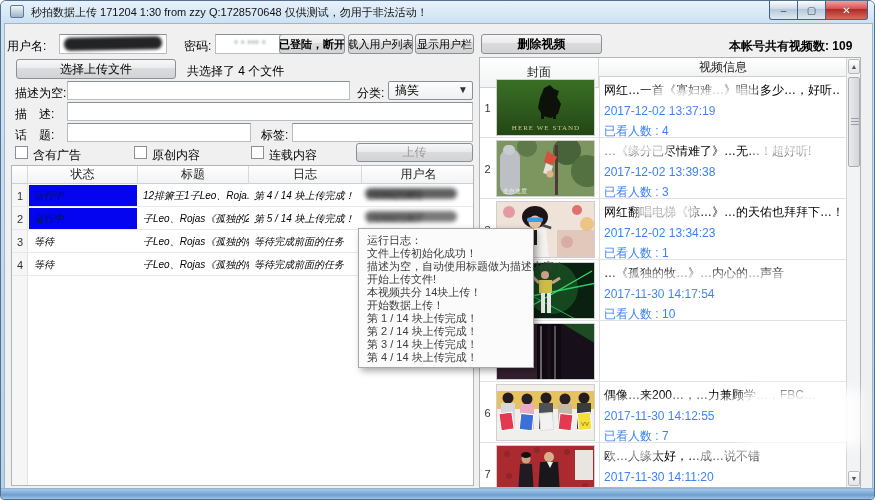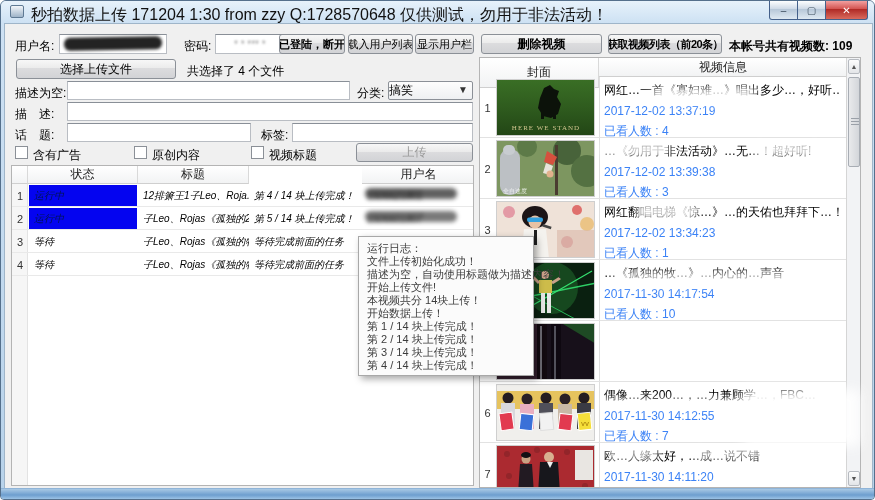--- a/index.html
+++ b/index.html
@@ -5,58 +5,58 @@
   * { margin:0; padding:0; box-sizing:border-box; }
   html,body { width:875px; height:500px; font-family:"Liberation Sans","DejaVu Sans",sans-serif; background:#fff; }
   #win { position:absolute; left:0; top:0; width:875px; height:500px;
          background:linear-gradient(#cfe2f4,#b7d2ea); border:1px solid #55708c;
          border-radius:6px 6px 4px 4px; overflow:hidden; }
   
   #titlebar { position:absolute; left:0; top:0; right:0; height:22px;
               background:linear-gradient(#e7f2fb,#cde1f3); }
   #appicon { position:absolute; left:9px; top:4px; width:14px; height:13px;
              background:linear-gradient(#f2f6fa,#9fb4c8); border:1px solid #5f7a94; border-radius:2px; }
-  #title { position:absolute; left:30px; top:4px; font-size:16px; color:#111; white-space:nowrap; }
+  #title { position:absolute; left:30px; top:4px; font-size:11px; color:#111; white-space:nowrap; }
   #caption-buttons { position:absolute; right:6px; top:0; height:19px; display:flex; }
   .capbtn { height:19px; border:1px solid #44608a; border-top:none; display:flex; align-items:center; justify-content:center;
             font-size:10px; color:#3a4a5a; background:linear-gradient(#fdfeff,#cdd9e6 45%,#b7c7d8 46%,#dfe9f2); }
   .capbtn.min { width:29px; border-radius:0 0 0 3px; }
   .capbtn.max { width:28px; border-left:none; }
   .capbtn.close { width:42px; border-left:none; border-radius:0 0 3px 0; color:#fff; font-weight:bold;
             background:linear-gradient(#f2a0a0,#d2514e 45%,#b02a26 46%,#d96a5c); }
   
   #client { position:absolute; left:3px; top:22px; width:869px; height:466px; background:#f0f0f0; border:1px solid #9fb5c9; }
   
   .abs { position:absolute; }
   .lbl { font-size:12px; color:#000; white-space:nowrap; }
   .tbox { background:#fff; border:1px solid #b9bdc3; border-top-color:#898f97; }
   .btn { background:linear-gradient(#f7f7f7,#ebebeb 45%,#dcdcde 46%,#d2d3d6); border:1px solid #8b9097; border-radius:3px;
          font-size:12px; color:#000; display:flex; align-items:center; justify-content:center; white-space:nowrap; overflow:hidden; }
   .btn.bold { font-weight:bold; }
   .btn.small { font-size:11px; }
   .btn.disabled { color:#9b9b9b; }
   .chk { width:13px; height:13px; background:#fff; border:1px solid #8b9097; display:inline-block; }
   .select { background:linear-gradient(#fdfdfd,#eef0f2); border:1px solid #8b9097; border-radius:2px; font-size:12px;
-            display:flex; align-items:center; }
+            display:flex; align-items:center; padding-left:6px; }
   .select .arrow { position:absolute; right:4px; top:2px; font-size:10px; color:#333; }
   
   #task-table { background:#fff; border:1px solid #b4b4b4; overflow:hidden; }
   .th { position:absolute; top:0; height:18px; background:linear-gradient(#fff,#f2f3f4); border-right:1px solid #d9d9d9;
         border-bottom:1px solid #cfcfcf; font-size:12px; color:#222; display:flex; align-items:center; justify-content:center; }
   .gutter { position:absolute; left:0; top:18px; bottom:0; width:16px; background:#f6f6f6; border-right:1px solid #e3e3e3; }
   .trow { position:absolute; left:0; width:100%; height:23px; border-bottom:1px solid #e9e9e9; }
   .tnum { position:absolute; left:0; width:16px; top:0; height:23px; font-size:11px; color:#333;
           display:flex; align-items:center; justify-content:center; }
   .tcell { position:absolute; top:0; height:23px; font-size:10px; color:#000; display:flex; align-items:center;
            padding-left:5px; white-space:nowrap; overflow:hidden;font-style:italic; }
   .hlcell { background:#0404f0; color:#001452; }
   .blurtext { filter:blur(2px); color:#333; }
   
   #tooltip { background:#fbfbfb; border:1px solid #a8a8a8; box-shadow:3px 3px 7px rgba(0,0,0,.35);
-             padding:5px 8px; z-index:50;margin-top:8px; }
+             padding:5px 8px; z-index:50; }
   #tooltip div { font-size:11px; line-height:13px; color:#3c3c3c; white-space:nowrap; }
   
   #video-panel { background:#fff; border:1px solid #b4b4b4; overflow:hidden; }
   #video-panel .vdivider { position:absolute; left:119px; top:19px; bottom:0; width:1px; background:#dedede; }
   .vrow { position:absolute; left:0; width:367px; height:61px; border-bottom:1px solid #e2e2e2; }
   .vnum { position:absolute; left:0; top:0; width:15px; height:61px; font-size:11px; color:#333;
           display:flex; align-items:center; justify-content:center; }
   .vcover { position:absolute; left:16px; top:2px; width:99px; height:57px; border:1px solid #cfcfcf; overflow:hidden; }
   .vinfo { position:absolute; left:124px; top:5px; right:6px; }
   .vtitle { font-size:12px; color:#000; white-space:nowrap; overflow:hidden; }
@@ -85,32 +85,31 @@
     <div id="title">秒拍数据上传 171204 1:30 from zzy Q:1728570648 仅供测试，勿用于非法活动！</div>
     <div id="caption-buttons">
       <div class="capbtn min">–</div>
       <div class="capbtn max">▢</div>
       <div class="capbtn close">✕</div>
     </div>
   </div>
 
   <div id="client"></div>
 
-  <div class="abs lbl" style="left:14px;top:37px;">用户名:</div>
+  <div class="abs lbl" style="left:6px;top:37px;">用户名:</div>
   <div class="abs tbox" style="left:58px;top:33px;width:108px;height:20px;"></div>
   <div class="scribble" style="left:63px;top:36px;width:98px;height:13px;filter:blur(1.5px);opacity:.9;transform:rotate(-1deg);"></div>
   <div class="abs lbl" style="left:183px;top:37px;">密码:</div>
   <div class="abs tbox" style="left:214px;top:33px;width:118px;height:20px;font-size:10px;color:#9a9a9a;display:flex;align-items:center;padding-left:18px;filter:none;">
       <span style="filter:blur(1px);">*  * ***  *</span>
     </div>
   <div class="abs btn small bold" style="left:278px;top:33px;width:66px;height:20px;">已登陆，断开</div>
   <div class="abs btn small" style="left:347px;top:33px;width:65px;height:20px;">载入用户列表</div>
   <div class="abs btn small" style="left:414px;top:33px;width:59px;height:20px;">显示用户栏</div>
   <div class="abs btn bold" style="left:480px;top:33px;width:121px;height:20px;">删除视频</div>
-  <div class="abs btn bold" style="left:607px;top:33px;width:114px;height:20px;font-size:11px;letter-spacing:-0.5px;">获取视频列表（前20条）</div>
   <div class="abs lbl" style="left:728px;top:37px;font-weight:bold;">本帐号共有视频数: 109</div>
 
   <div class="abs btn" style="left:15px;top:58px;width:160px;height:20px;">选择上传文件</div>
   <div class="abs lbl" style="left:186px;top:62px;">共选择了 4 个文件</div>
 
   <div class="abs lbl" style="left:14px;top:84px;">描述为空:</div>
   <div class="abs tbox" style="left:66px;top:80px;width:283px;height:19px;"></div>
   <div class="abs lbl" style="left:356px;top:84px;">分类:</div>
   <div class="abs select" style="left:387px;top:80px;width:85px;height:19px;">
     <span>搞笑</span>
@@ -123,27 +122,28 @@
   <div class="abs lbl" style="left:14px;top:126px;">话　题:</div>
   <div class="abs tbox" style="left:66px;top:122px;width:184px;height:19px;"></div>
   <div class="abs lbl" style="left:260px;top:126px;">标签:</div>
   <div class="abs tbox" style="left:291px;top:122px;width:181px;height:19px;"></div>
 
   <div class="abs chk" style="left:14px;top:145px;"></div>
   <div class="abs lbl" style="left:32px;top:146px;">含有广告</div>
   <div class="abs chk" style="left:133px;top:145px;"></div>
   <div class="abs lbl" style="left:151px;top:146px;">原创内容</div>
   <div class="abs chk" style="left:250px;top:145px;"></div>
-  <div class="abs lbl" style="left:268px;top:146px;">视频标题</div>
+  <div class="abs lbl" style="left:268px;top:146px;">连载内容</div>
   <div class="abs btn disabled" style="left:355px;top:142px;width:117px;height:19px;">上传</div>
 
   <div id="task-table" class="abs" style="left:10px;top:164px;width:463px;height:321px;">
     <div class="th" style="left:0;width:16px;"></div>
     <div class="th" style="left:126px;width:111px;">标题</div>
     <div class="th" style="left:16px;width:110px;">状态</div>
+    <div class="th" style="left:237px;width:113px;">日志</div>
     <div class="th" style="left:350px;width:113px;border-right:none;">用户名</div>
     <div class="gutter"></div>
 
     <div class="trow" style="top:18px;">
       <div class="tnum">1</div>
       <div class="tcell hlcell" style="left:17px;width:108px;top:1px;height:21px;">运行中</div>
       <div class="tcell" style="left:126px;width:111px;">12排箫王1子Leo、Roja...</div>
       <div class="tcell" style="left:237px;width:113px;">第 4 / 14 块上传完成！</div>
       <div class="tcell blurtext" style="left:350px;width:113px;">1506621801</div>
     </div>
@@ -211,21 +211,21 @@
           <rect x="3" y="8" width="20" height="46" rx="9" fill="#bcc0c4"></rect>
             <rect x="6" y="4" width="12" height="10" rx="5" fill="#c8ccd0"></rect>
           <rect x="58" y="4" width="3" height="50" fill="#4a3c30"></rect>
           <path d="M50 10 l10 6 -4 8 -9 -3 z" fill="#d6503e"></path>
             <path d="M49 22 l7 3 -3 9 -7 -2 z" fill="#e8e4da"></path>
           <circle cx="53" cy="33" r="3.5" fill="#e2b18c"></circle>
           <text x="6" y="52" font-size="6" fill="#ffffff" opacity=".8">全自速度</text>
         </svg>
       </div>
       <div class="vinfo">
-        <div class="vtitle">…《勿用于非法活动》…无…！超好听!</div>
+        <div class="vtitle">…《缘分已尽情难了》…无…！超好听!</div>
         <div class="vdate">2017-12-02 13:39:38</div>
         <div class="vviews">已看人数 : 3</div>
       </div>
     </div>
 
     <div class="vrow" style="top:141px;">
       <div class="vnum">3</div>
       <div class="vcover">
         <svg width="99" height="57">
           <rect width="99" height="57" fill="#efe2d8"></rect>

